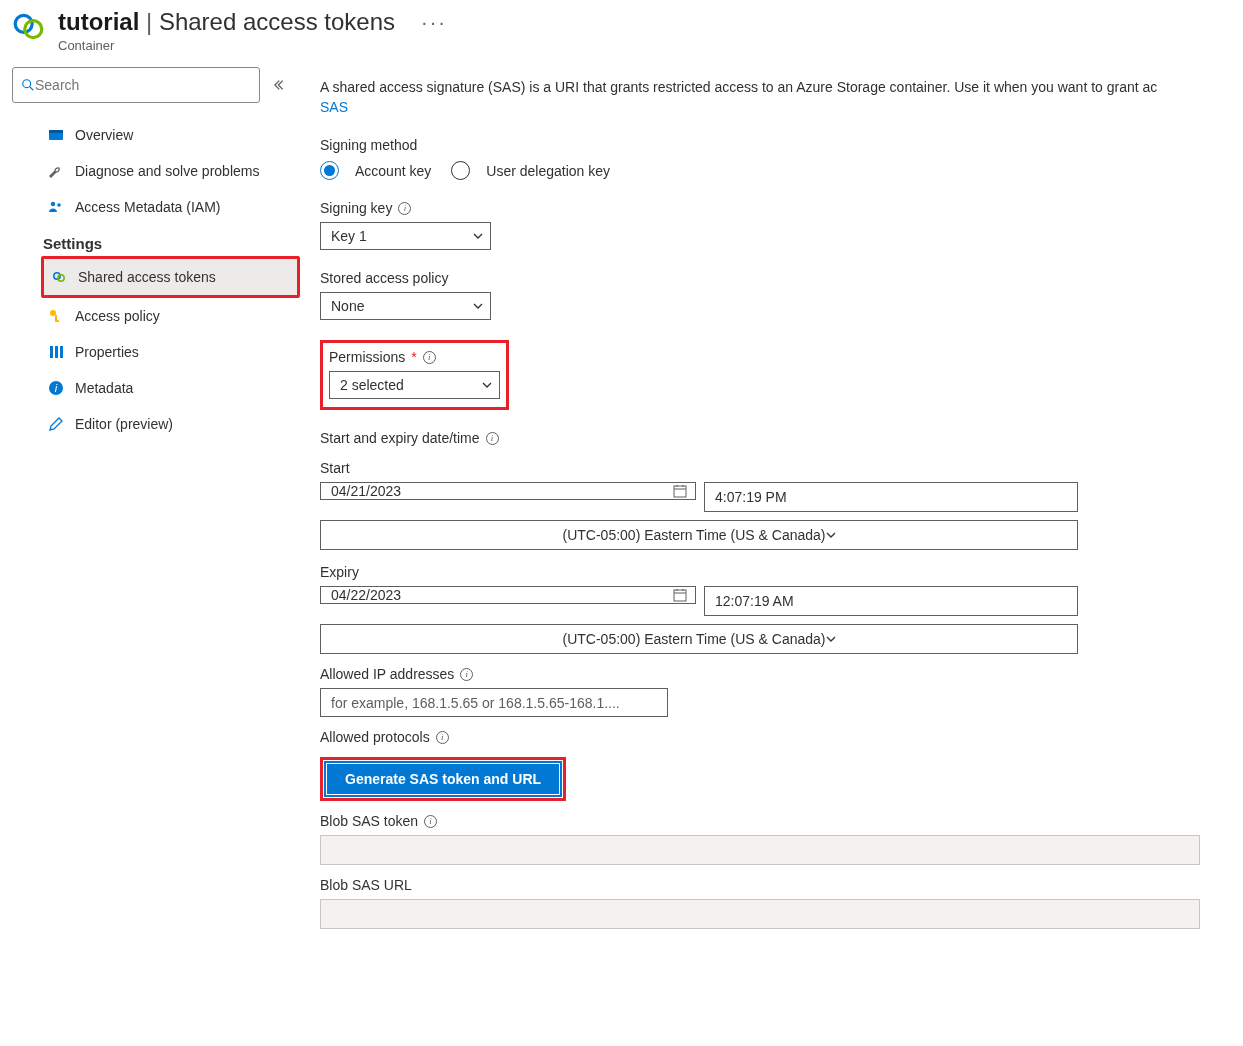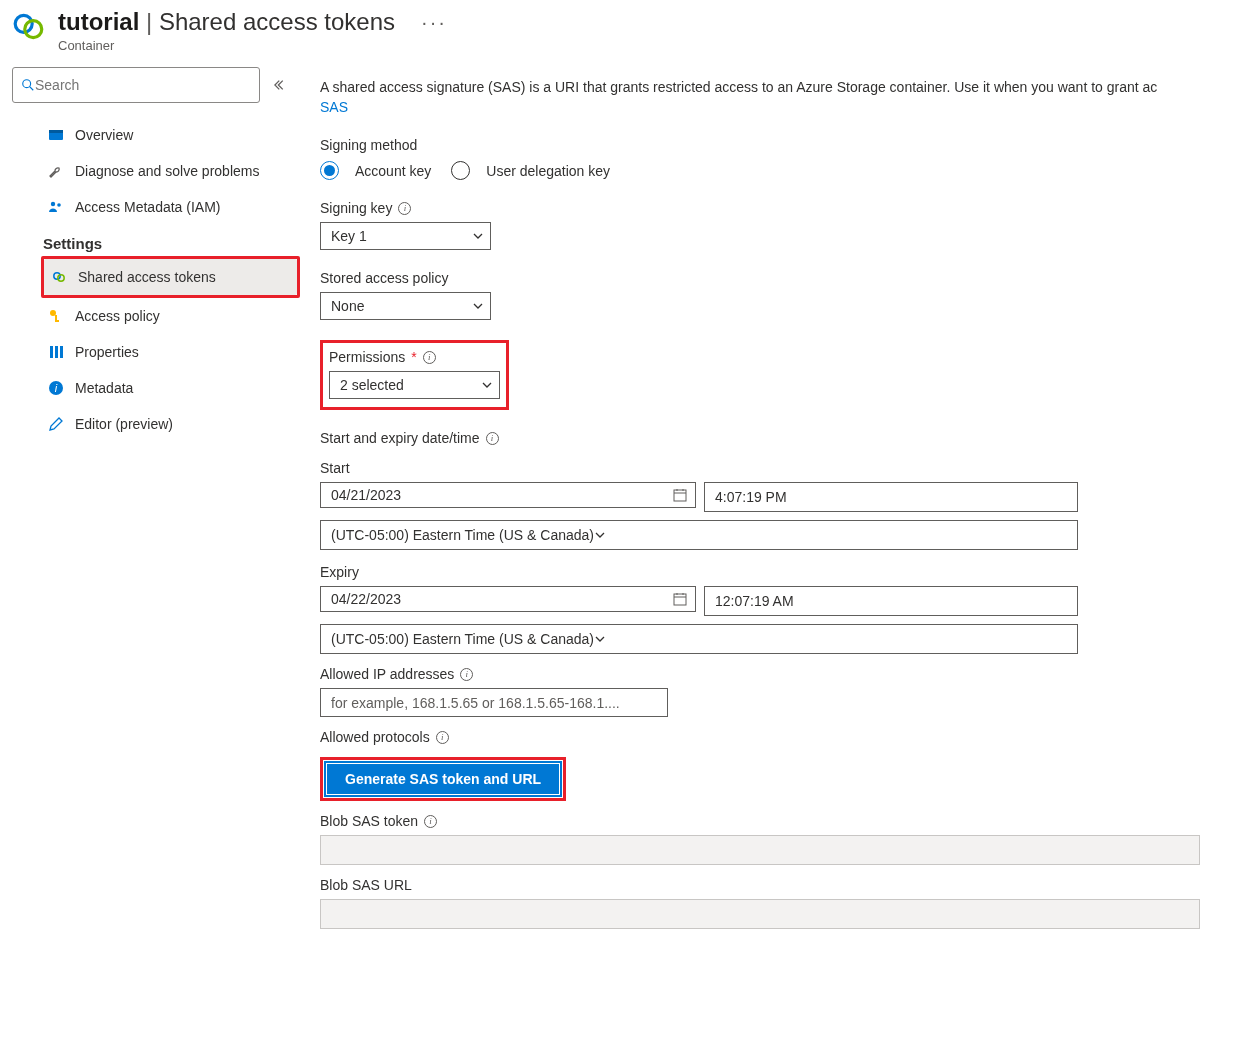--- a/index.html
+++ b/index.html
@@ -46,23 +46,23 @@
     .radio-row { display:flex; align-items:center; gap: 20px; margin-top: 8px;}
     .radio-opt { display:flex; align-items:center; gap: 16px; cursor:pointer; }
     .radio { width: 19px; height: 19px; border: 1px solid #323130; border-radius: 50%; display:flex; align-items:center; justify-content:center; }
     .radio.selected { border-color: #0078d4;}
     .radio.selected::after { content:''; width: 11px; height: 11px; background:#0078d4; border-radius:50%; }
 
     .dropdown { display:flex; align-items:center; justify-content:space-between; border: 1px solid #605e5c; background:#fff; height: 28px; padding: 0 6px 0 10px; width: 171px; cursor:pointer; }
     .chevron-down { width: 12px; height: 12px; }
 
     .date-row { display:flex; gap: 8px; }
-    .date-input { display:flex; align-items:center; justify-content:space-between; border:1px solid #605e5c; height: 26px; padding: 0 8px 0 10px; width: 376px; }
+    .date-input { display:flex; align-items:center; justify-content:space-between; border:1px solid #605e5c; height: 18px; padding: 0 8px 0 10px; width: 376px; }
     .time-input { display:flex; align-items:center; border:1px solid #605e5c; height: 30px; padding: 0 10px; width: 374px; }
-    .tz-dropdown { display:flex; align-items:center; justify-content:flex-start; border:1px solid #605e5c; height: 30px; padding: 0 8px 0 10px; width: 758px; margin-top: 8px; }
+    .tz-dropdown { display:flex; align-items:center; justify-content:center; border:1px solid #605e5c; height: 30px; padding: 0 8px 0 10px; width: 758px; margin-top: 8px; }
 
     .text-input { border:1px solid #605e5c; height: 29px; padding: 0 10px; width: 348px; font-size: 14px; color: #605e5c; }
     .text-input::placeholder { color: #605e5c; }
 
     .primary-button { background: #0078d4; color: #fff; border: 1px solid #fff; outline: 2px solid #0078d4; font-weight: 600; font-size: 14px; padding: 7px 18px; cursor:pointer; }
 
     .readonly-box { background: #f3f2f1; border: 1px solid #c8c6c4; height: 30px; width: 100%; max-width: 880px; }
 
     .form-group.spaced { margin-top: 12px;}
     .sub-label { font-size: 14px; color:#323130; margin-bottom: 6px; margin-top: 14px;}

